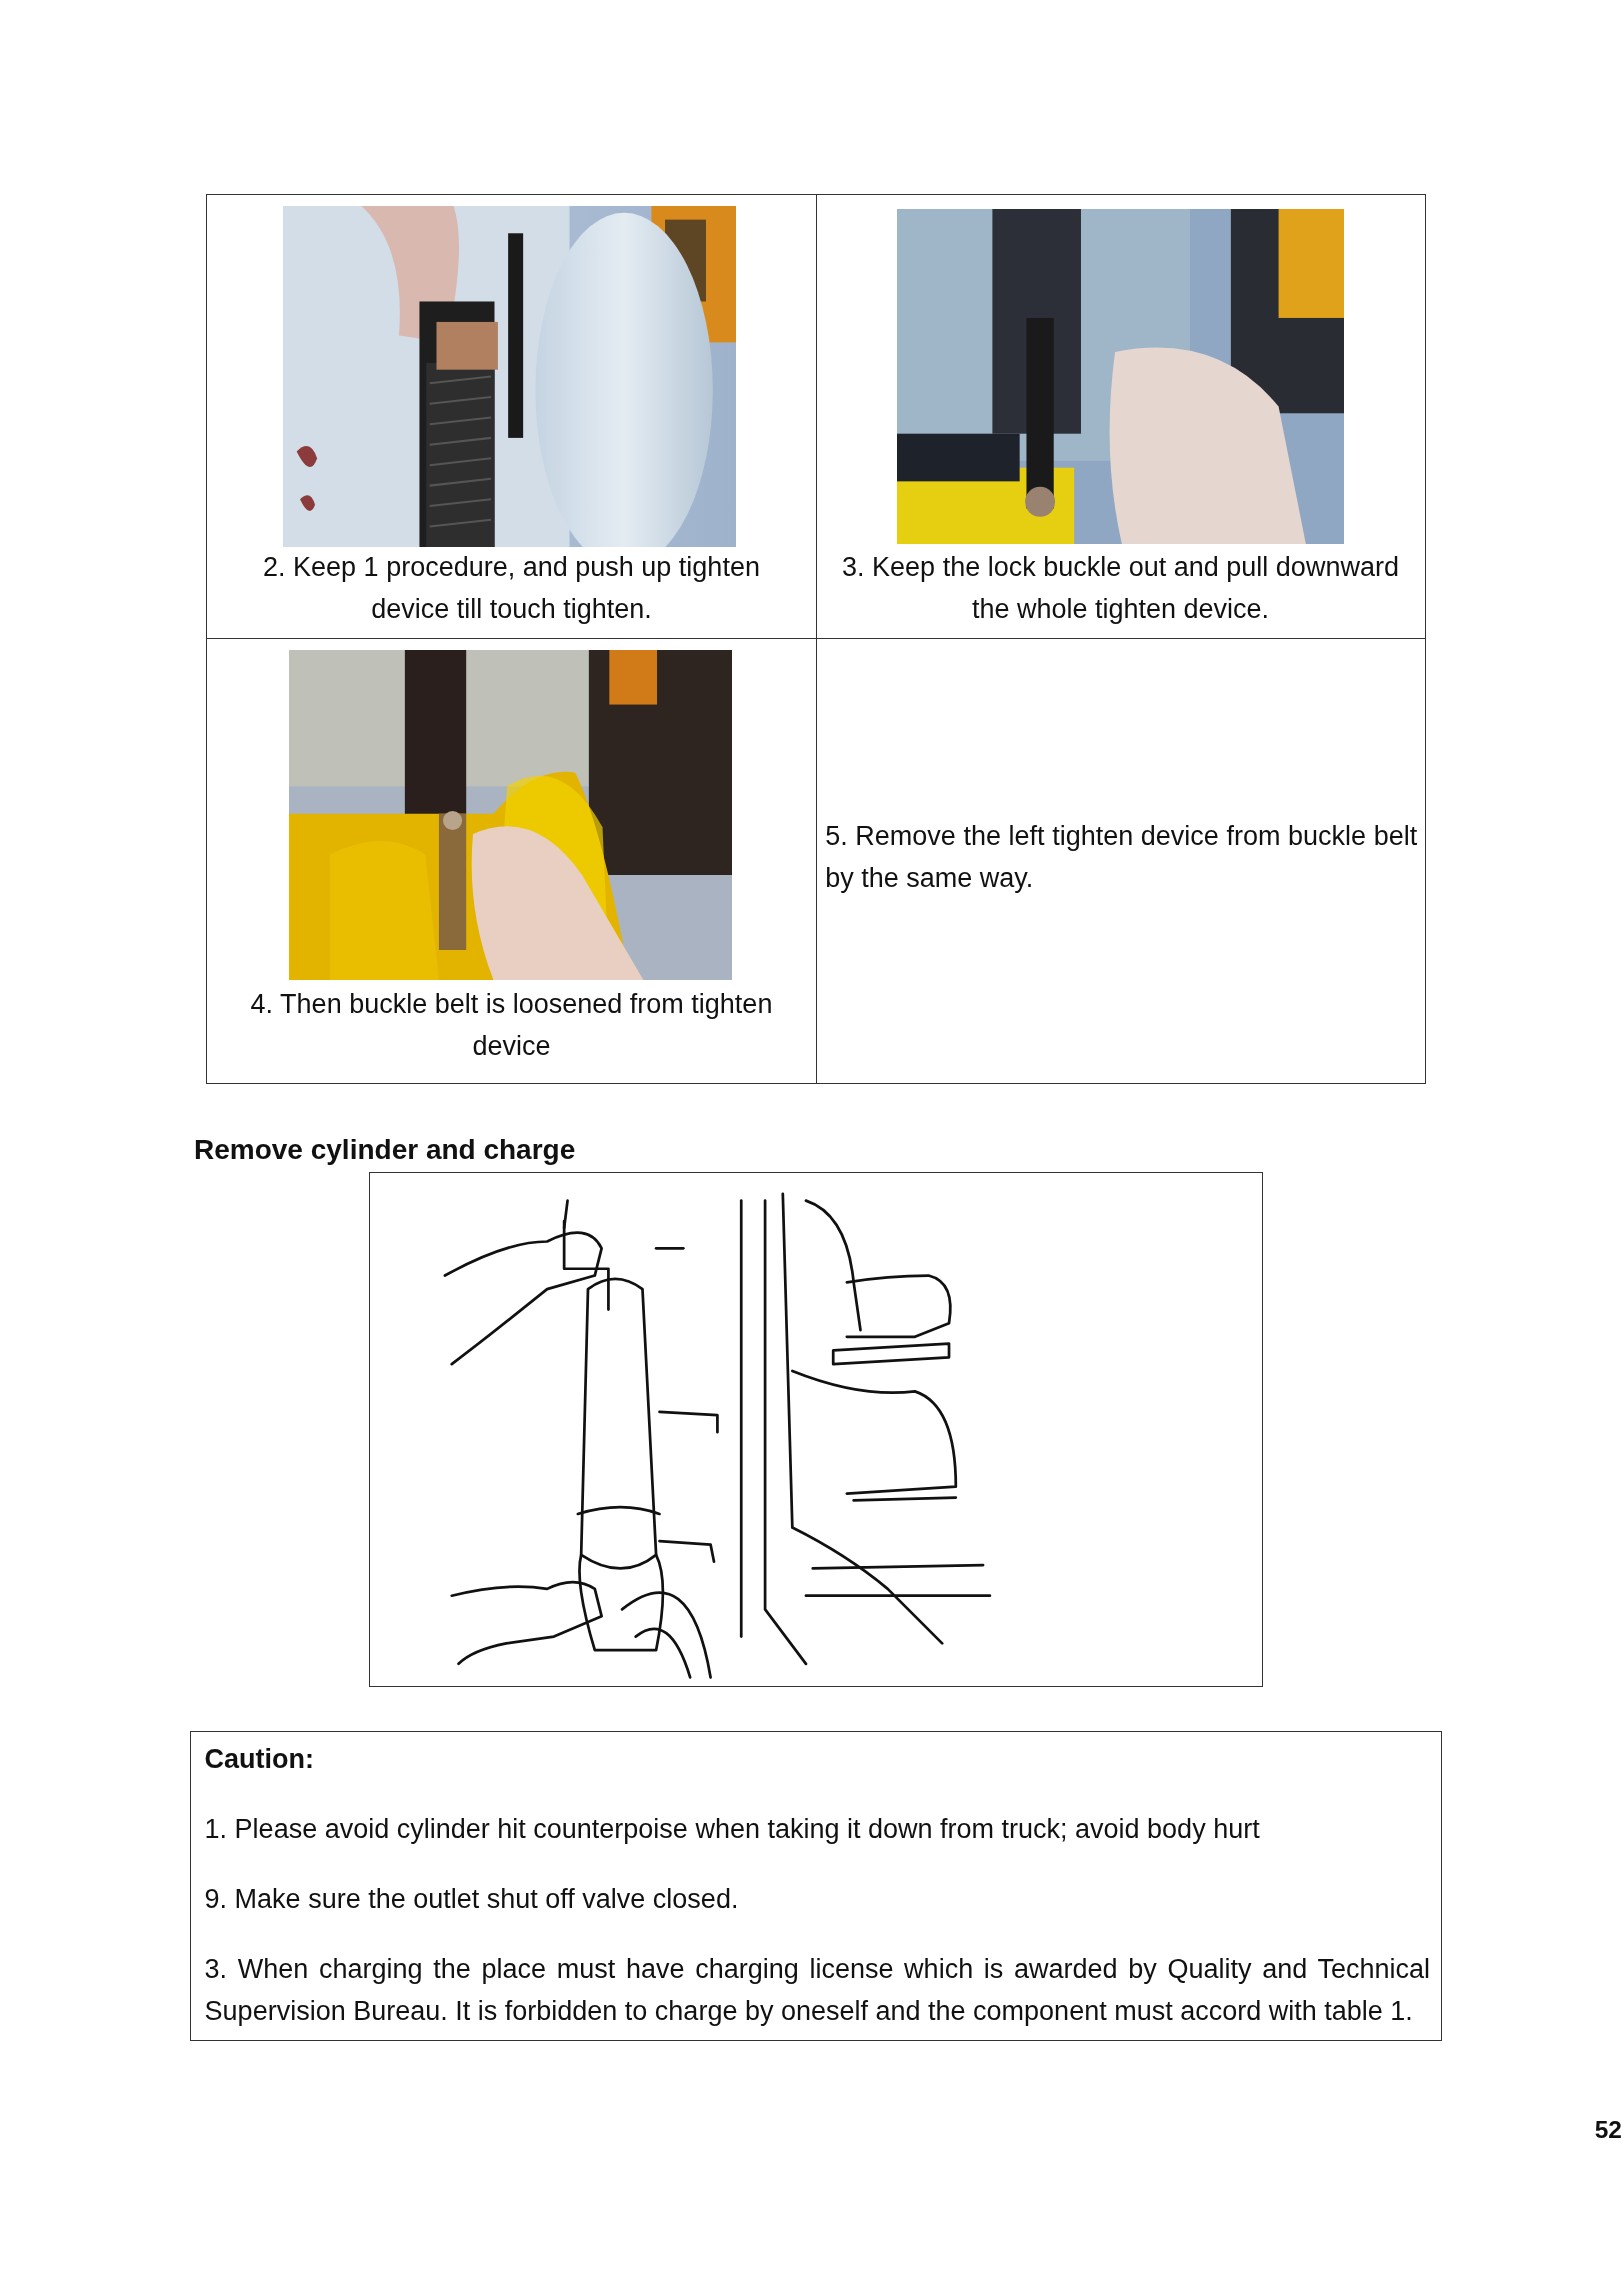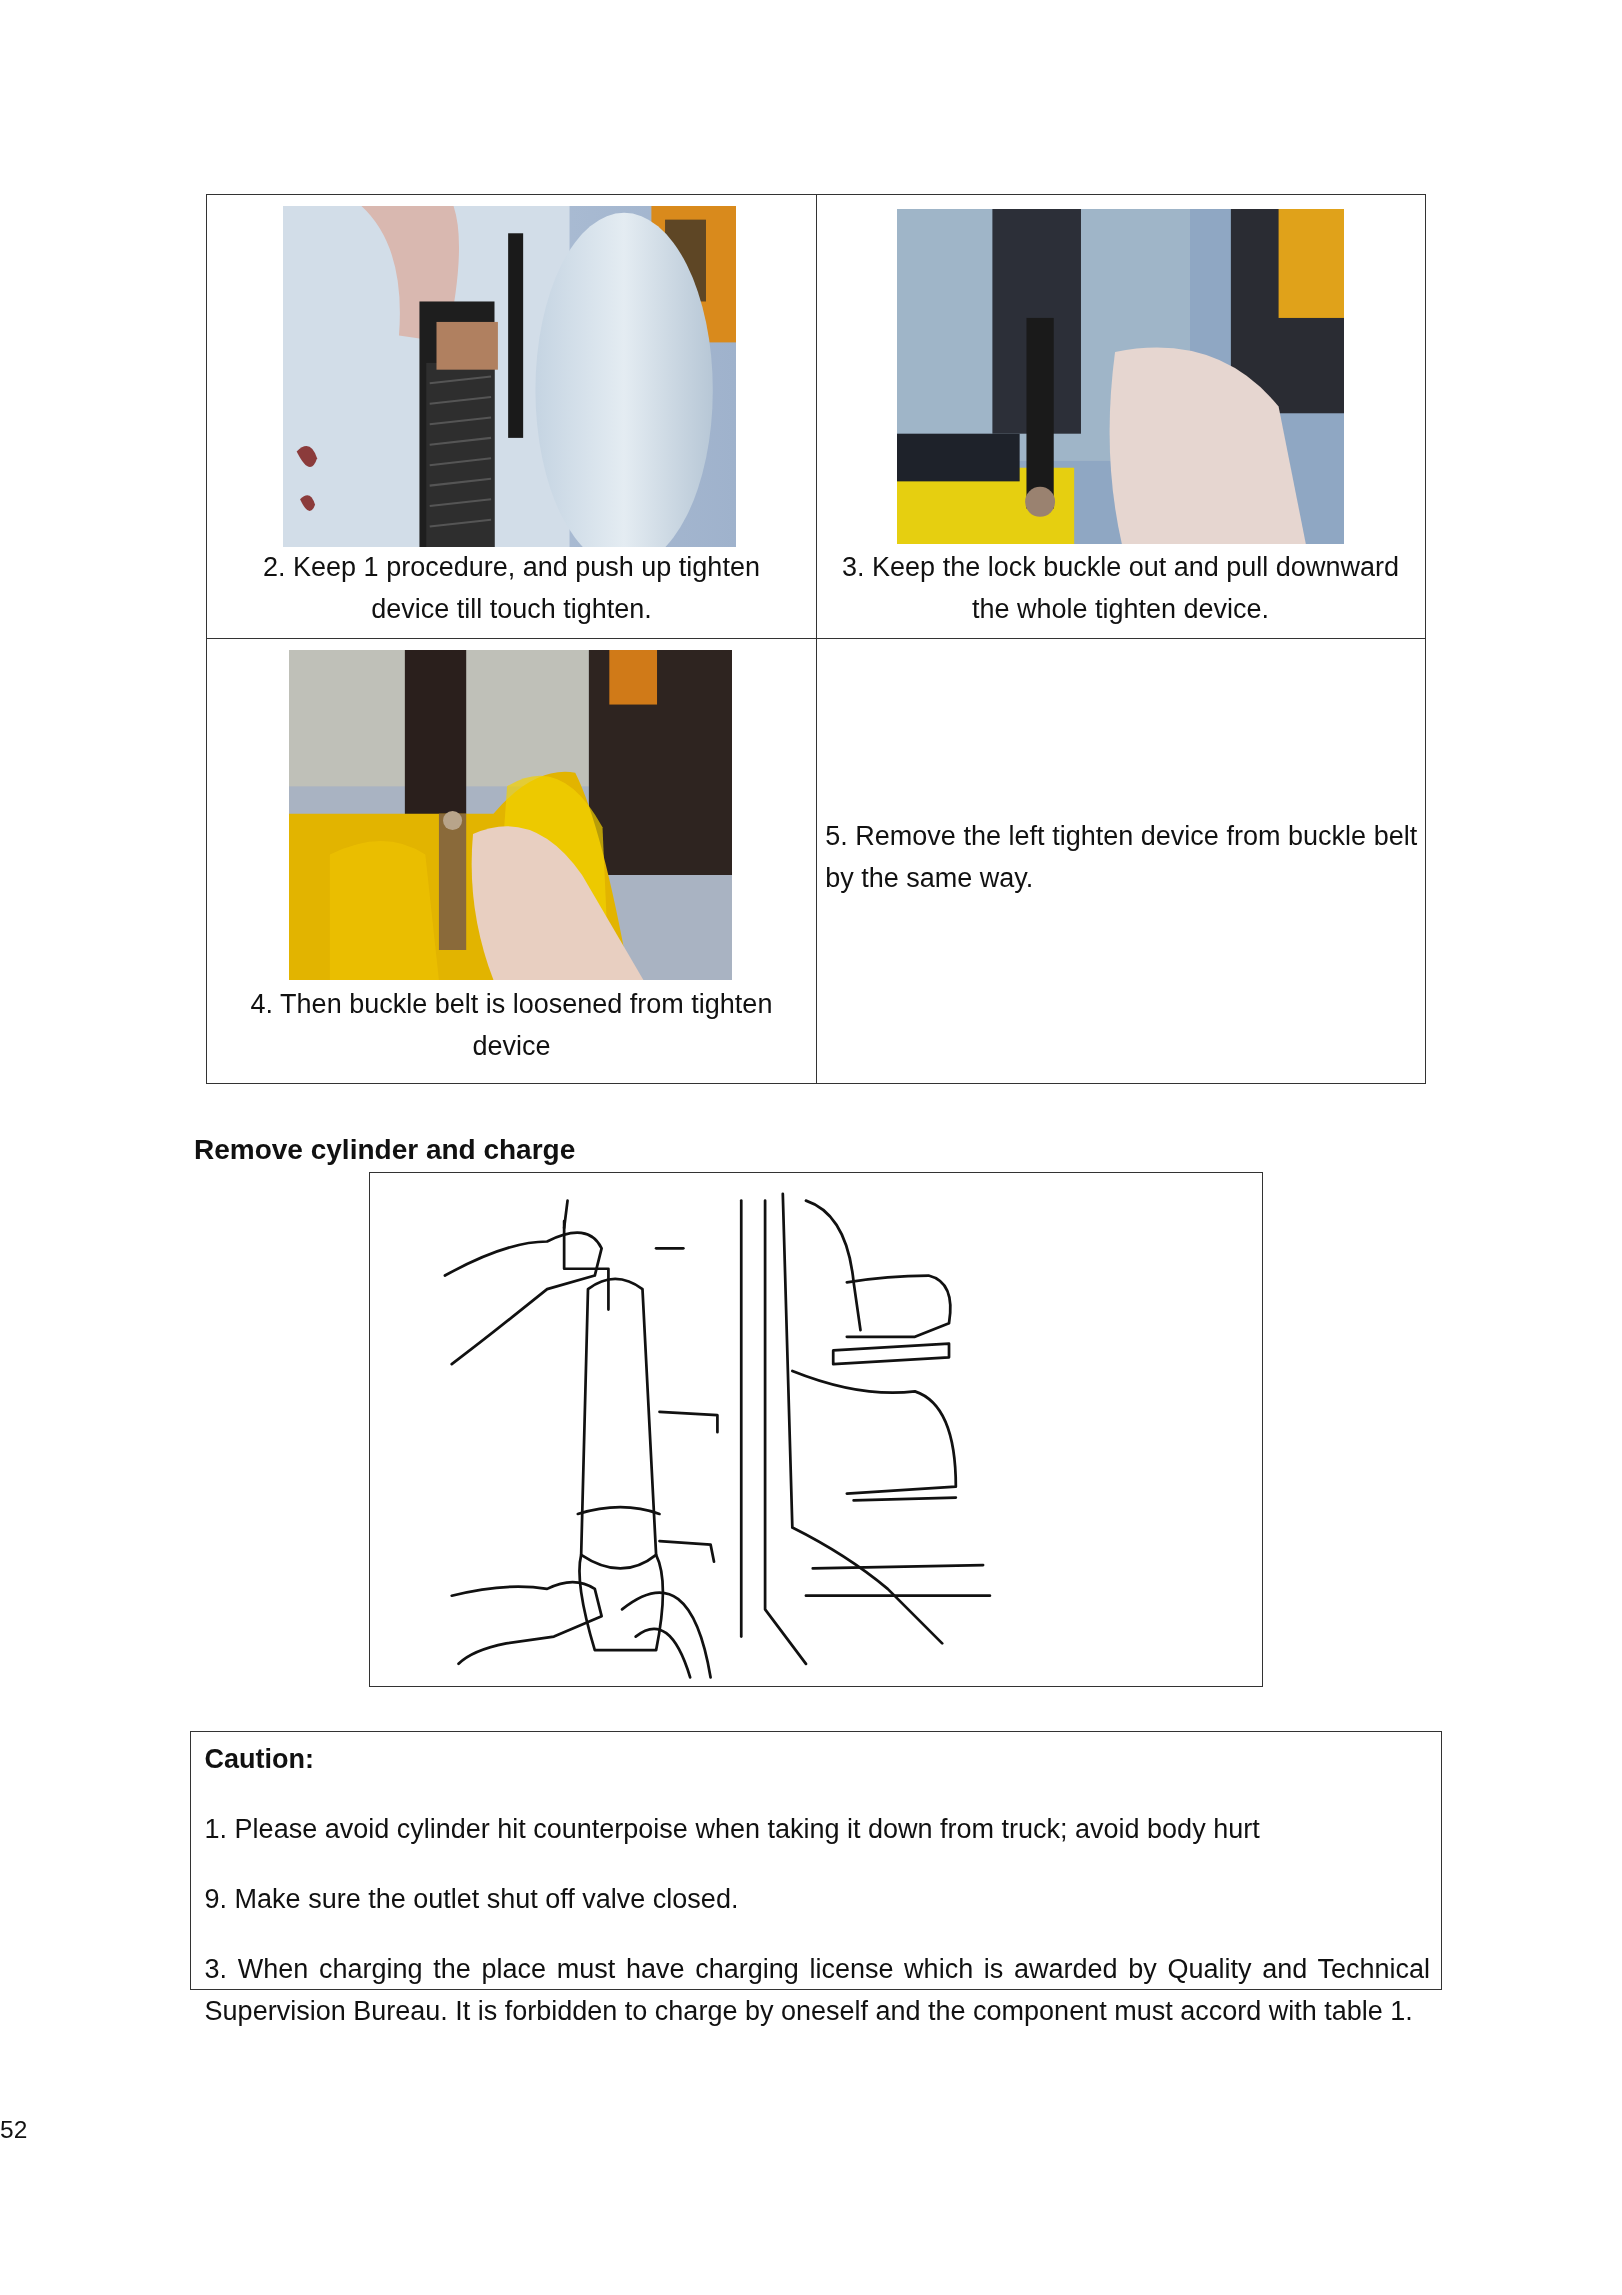--- a/index.html
+++ b/index.html
@@ -27,30 +27,30 @@
 
   .section-heading {
     position: absolute; left: 194px; top: 1129px;
     font-size: 28px; font-weight: bold; line-height: 41px;
   }
   .figure-box {
     position: absolute; left: 369px; top: 1172px; width: 894px; height: 515px;
     border: 1.4px solid #333; box-sizing: border-box; background: #fff;
   }
   .caution-box {
-    position: absolute; left: 190px; top: 1731px; width: 1252px; height: 259px;
+    position: absolute; left: 190px; top: 1731px; width: 1252px; height: 310px;
     border: 1.4px solid #333; box-sizing: border-box; padding: 5.5px 11px 0 13.6px;
     font-size: 27px; line-height: 42px;
   }
   .caution-title { font-weight: bold; }
   .caution-item { white-space: nowrap; margin-top: 28px; }
   .caution-item.wrap { white-space: normal; text-align: justify; text-align-last: left; }
   .page-number {
-    position: absolute; left: 0; width: 100%; top: 2113px; text-align: left;
-    font-size: 24.5px; line-height: 34px;
+    position: absolute; left: 0; width: 100%; top: 2113px; text-align: right;
+    font-size: 24.5px; line-height: 34px; font-weight: bold;
   }
 </style>
 </head>
 <body>
 
 <div class="steps-table">
   <div class="vsplit"></div>
 
   <div class="row r1">
     <div class="cell left">

